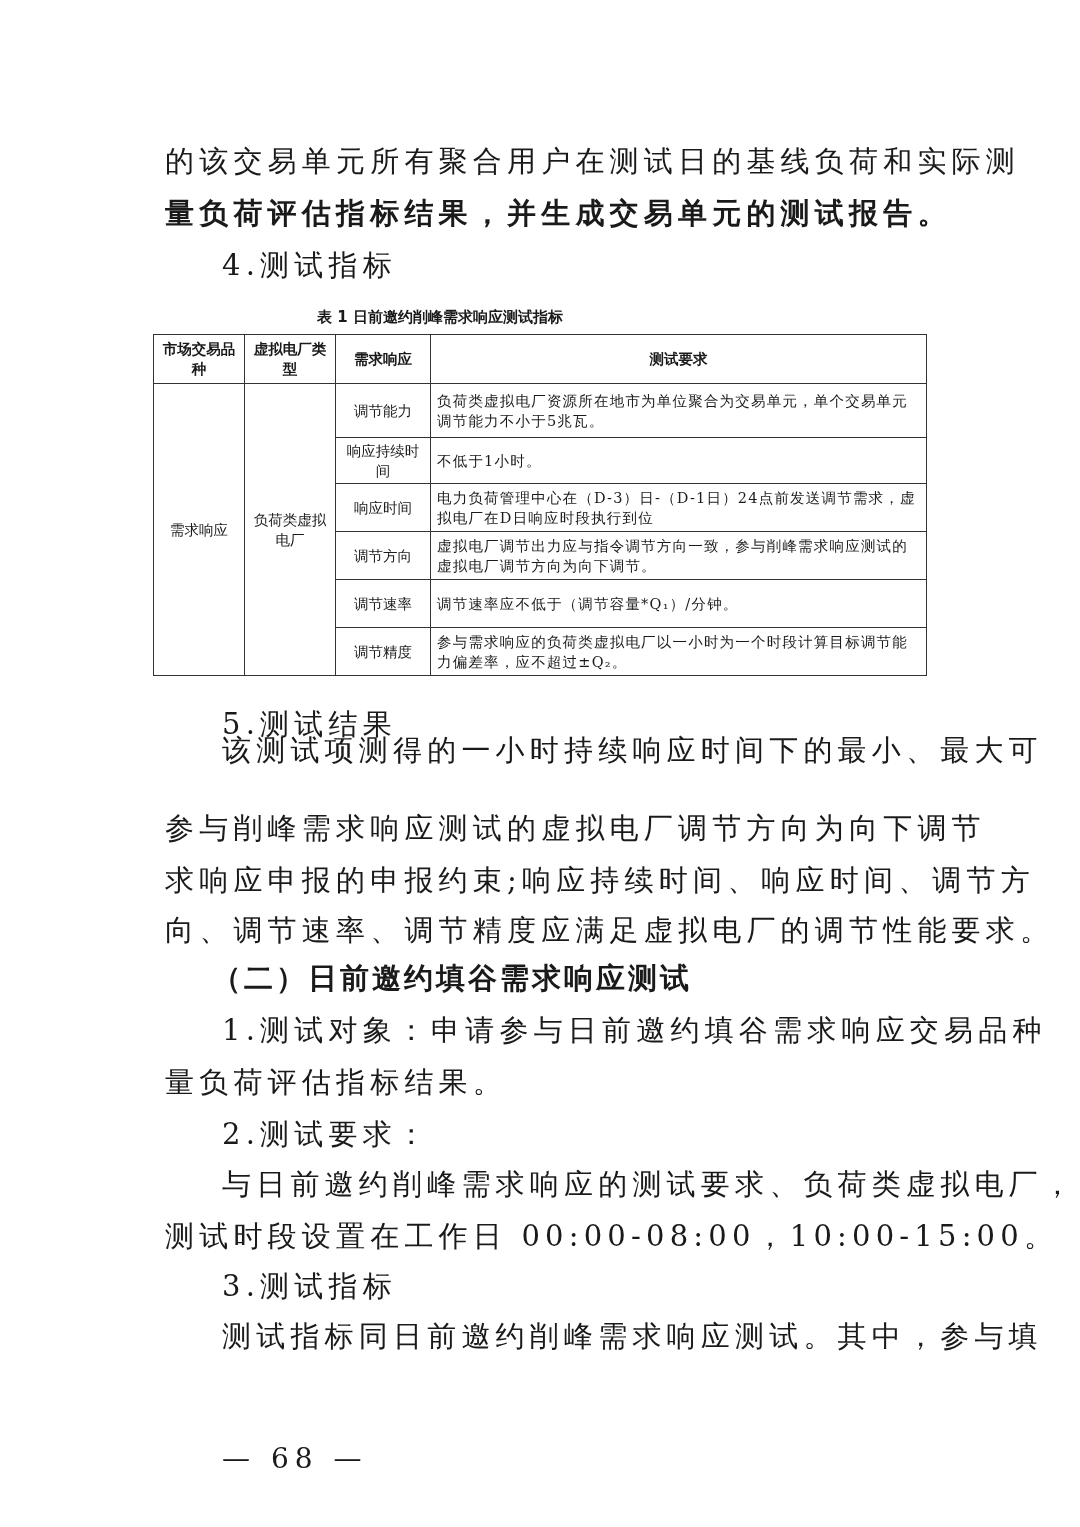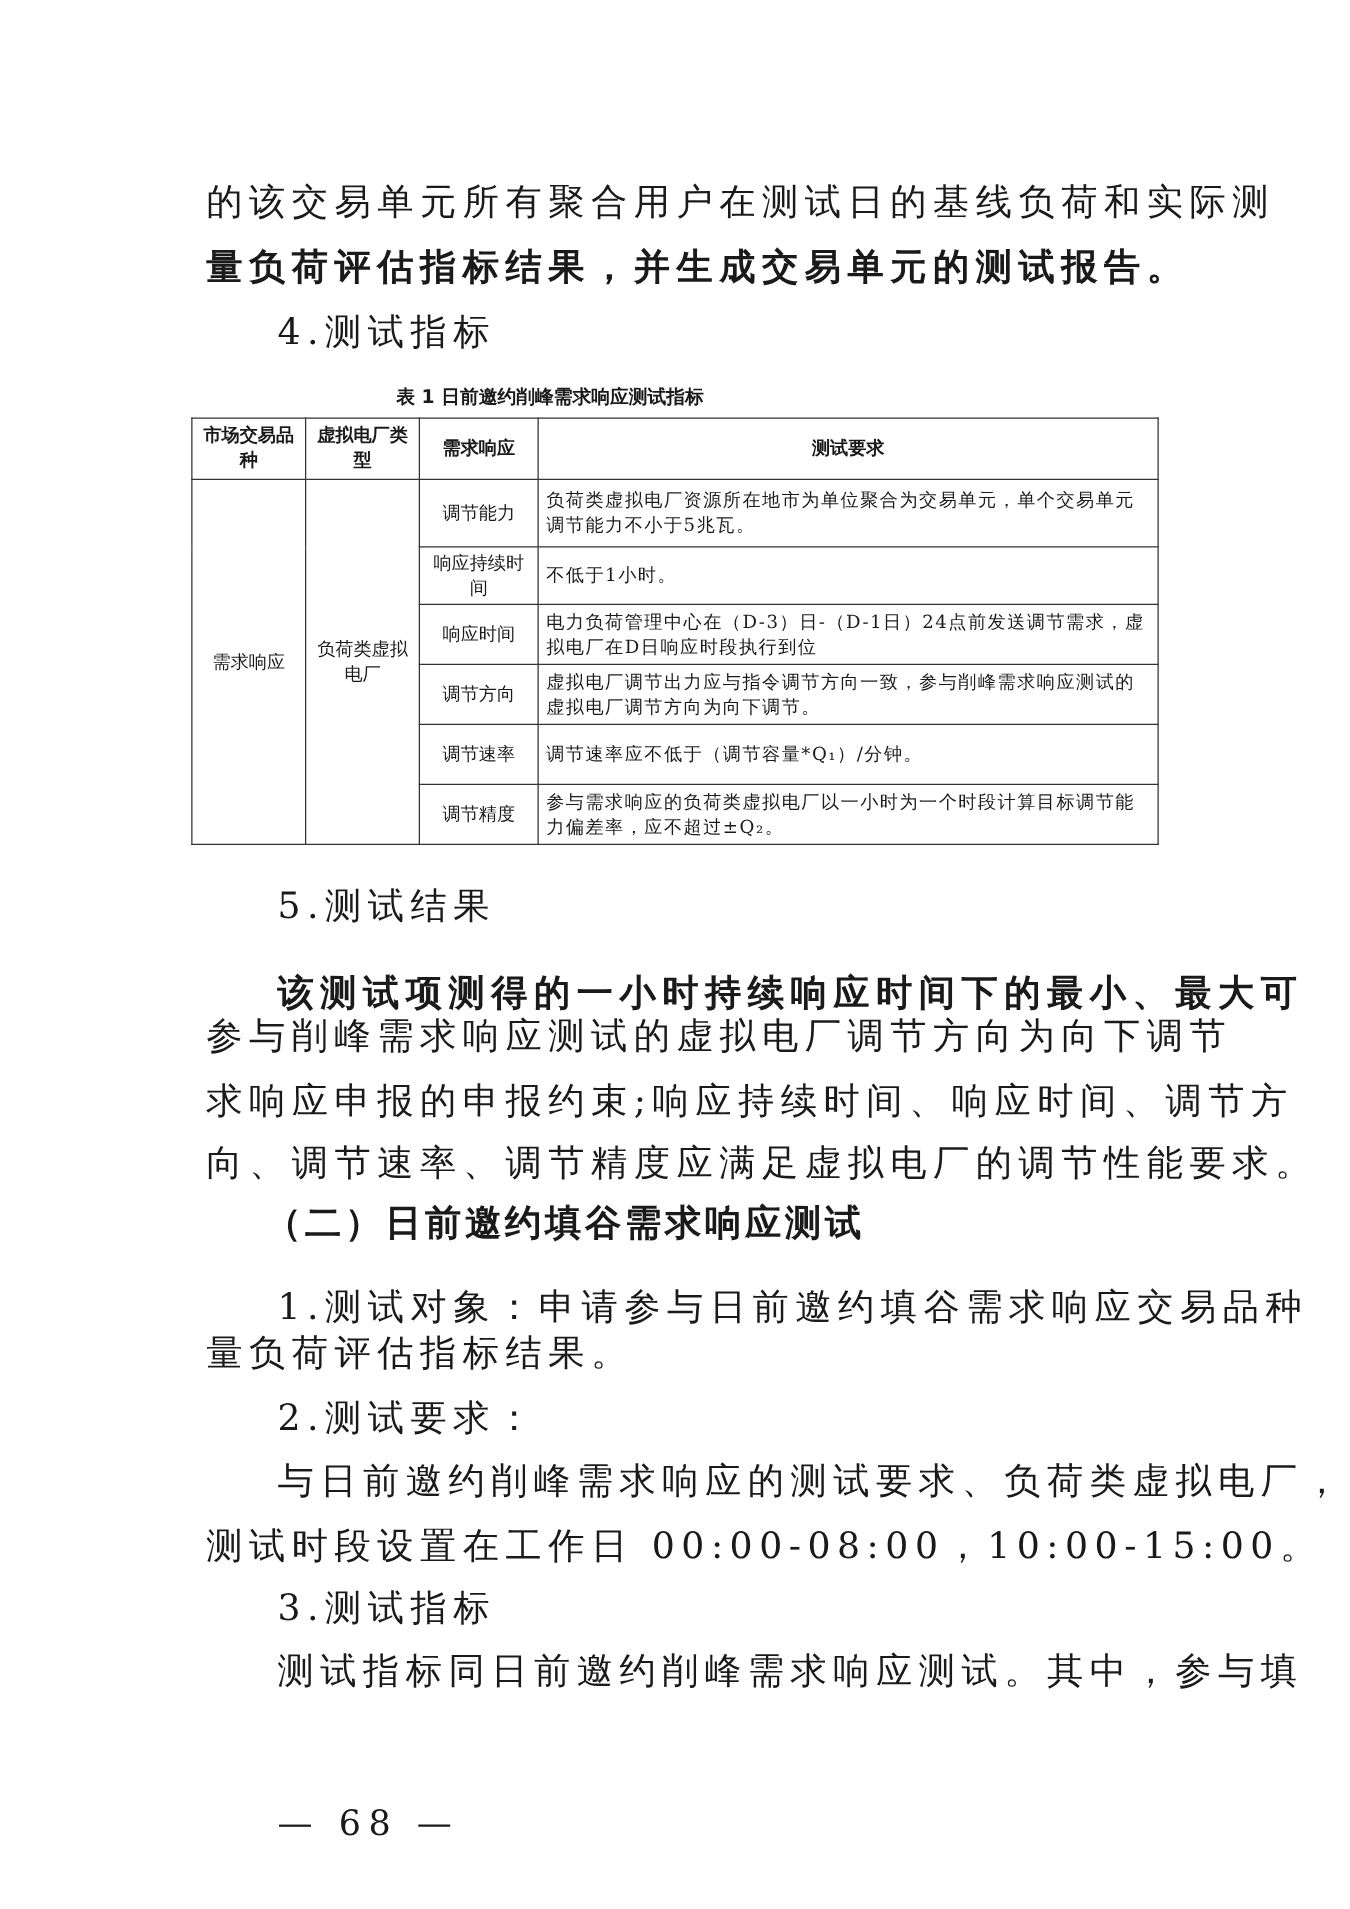--- a/index.html
+++ b/index.html
@@ -57,26 +57,26 @@
     <td class="req">调节速率应不低于（调节容量*Q₁）/分钟。</td>
   </tr>
   <tr style="height:48px">
     <td class="c">调节精度</td>
     <td class="req">参与需求响应的负荷类虚拟电厂以一小时为一个时段计算目标调节能力偏差率，应不超过±Q₂。</td>
   </tr>
 </tbody>
   </table>
 
 <div class="line" style="left:222px;top:710px;">5.测试结果</div>
-<div class="line" style="left:222px;top:780px;font-weight:bold;">该测试项测得的一小时持续响应时间下的最小、最大可</div>
+<div class="line" style="left:222px;top:736px;">该测试项测得的一小时持续响应时间下的最小、最大可</div>
 <div class="line" style="left:165px;top:814px;">参与削峰需求响应测试的虚拟电厂调节方向为向下调节</div>
 <div class="line" style="left:165px;top:866px;">求响应申报的申报约束;响应持续时间、响应时间、调节方</div>
 <div class="line" style="left:165px;top:916px;">向、调节速率、调节精度应满足虚拟电厂的调节性能要求。</div>
 <div class="line bold" style="left:212px;top:964px;">（二）日前邀约填谷需求响应测试</div>
-<div class="line" style="left:222px;top:1016px;margin-top:15px;">1.测试对象：申请参与日前邀约填谷需求响应交易品种</div>
+<div class="line" style="left:222px;top:1016px;">1.测试对象：申请参与日前邀约填谷需求响应交易品种</div>
 <div class="line" style="left:165px;top:1068px;">量负荷评估指标结果。</div>
 <div class="line" style="left:222px;top:1120px;">2.测试要求：</div>
 <div class="line" style="left:222px;top:1170px;">与日前邀约削峰需求响应的测试要求、负荷类虚拟电厂，</div>
 <div class="line" style="left:165px;top:1222px;">测试时段设置在工作日 00:00-08:00，10:00-15:00。</div>
 <div class="line" style="left:222px;top:1272px;">3.测试指标</div>
 <div class="line" style="left:222px;top:1322px;">测试指标同日前邀约削峰需求响应测试。其中，参与填</div>
 
 <div class="pageno">— 68 —</div>
 
 </body></html>

